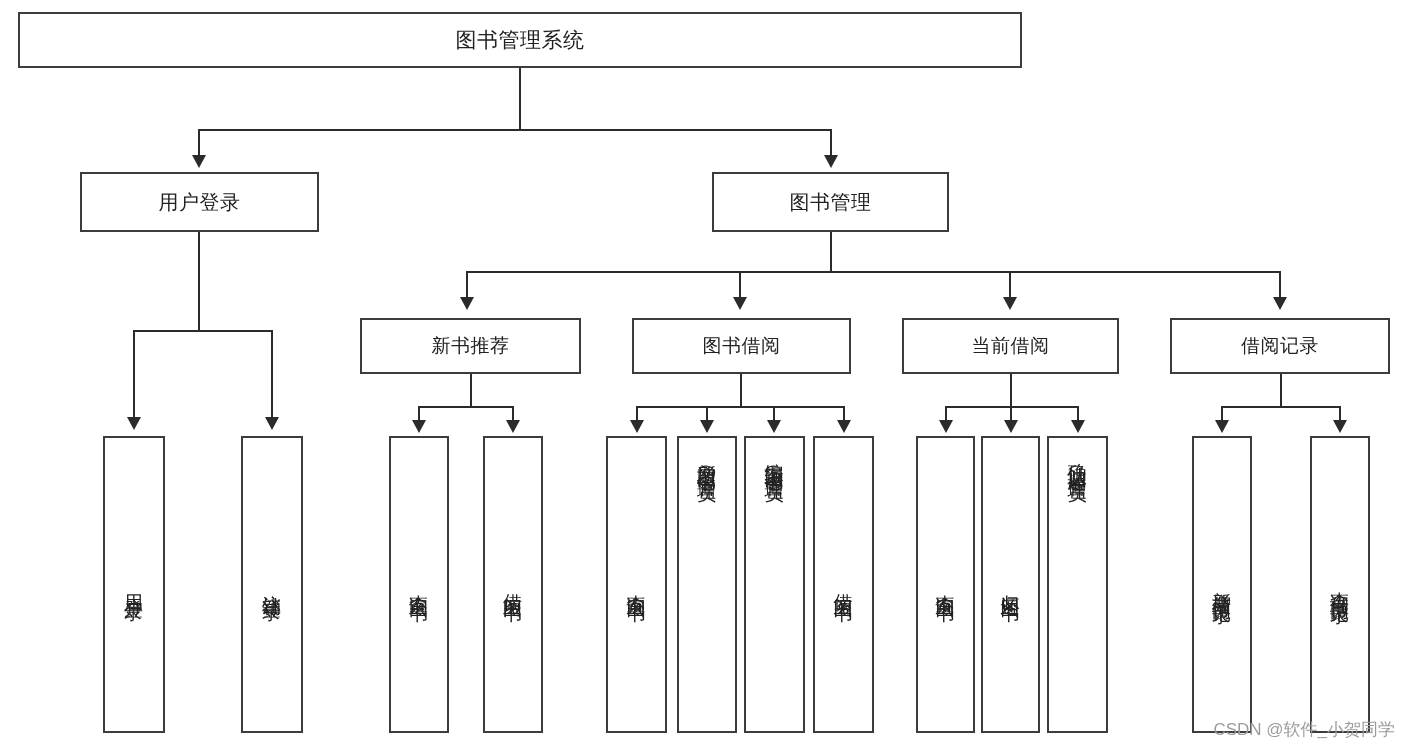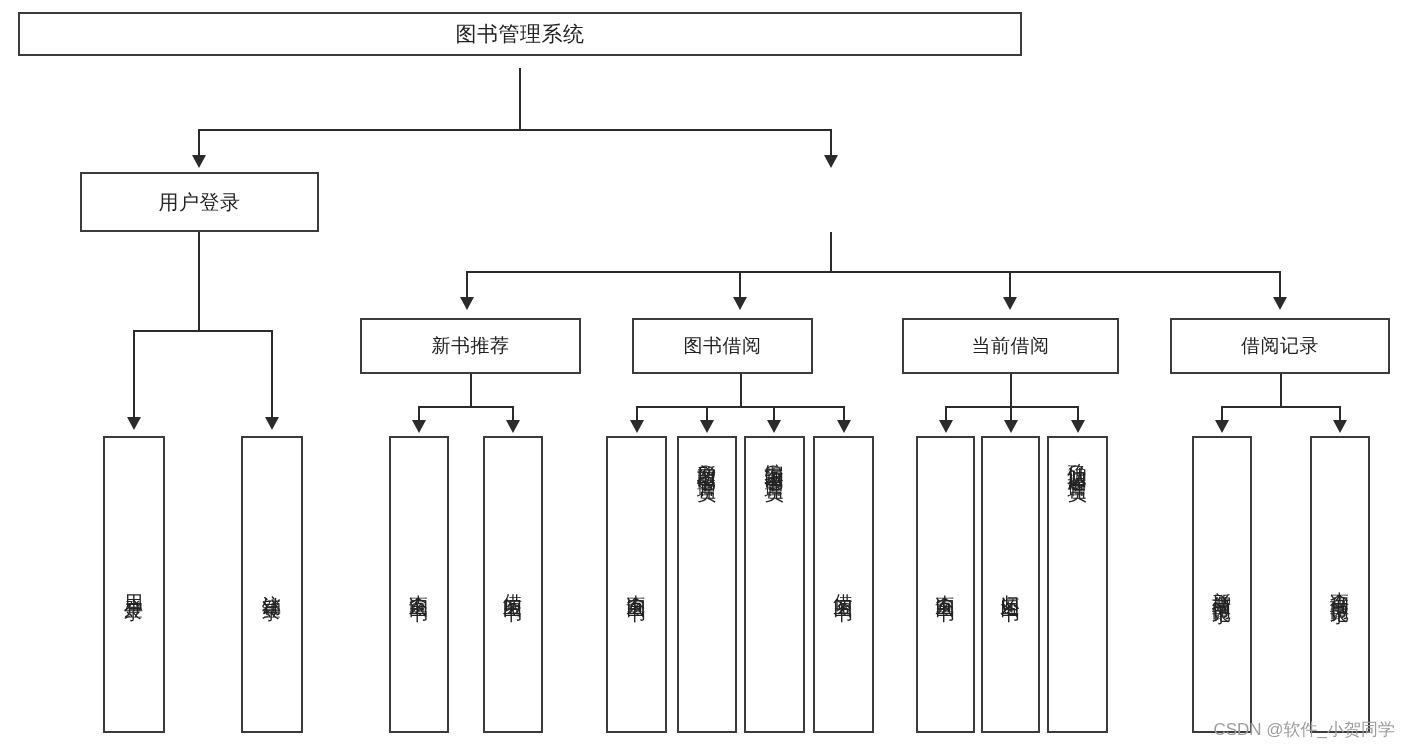--- a/index.html
+++ b/index.html
@@ -82,35 +82,38 @@
     color: #9c9c9c;
     white-space: nowrap;
     user-select: none;
   }
 </style>
 </head>
 <body>
 
 <div id="canvas">
 
-  <div class="node root" style="left:18px; top:12px; width:1004px; height:44px;">
+  <div class="node root" style="left:18px; top:12px; width:1004px; height:56px;">
     <span>图书管理系统</span>
   </div>
 
   <div class="line-v" style="left:519px; top:68px; height:62px;"></div>
 
   <div class="line-h" style="left:198px; top:129px; width:634px;"></div>
 
   <div class="line-v" style="left:198px; top:129px; height:28px;"></div>
   <div class="arrow" style="left:192px; top:155px;"></div>
   <div class="line-v" style="left:830px; top:129px; height:28px;"></div>
   <div class="arrow" style="left:824px; top:155px;"></div>
 
   <div class="node level2" style="left:80px; top:172px; width:239px; height:60px;">
     <span>用户登录</span>
+  </div>
+  <div class="node level2" style="left:712px; top:172px; width:237px; height:60px;">
+    <span>图书管理</span>
   </div>
 
   <div class="line-v" style="left:198px; top:232px; height:99px;"></div>
   <div class="line-h" style="left:133px; top:330px; width:139px;"></div>
   <div class="line-v" style="left:133px; top:330px; height:89px;"></div>
   <div class="arrow" style="left:127px; top:417px;"></div>
   <div class="line-v" style="left:271px; top:330px; height:89px;"></div>
   <div class="arrow" style="left:265px; top:417px;"></div>
 
   <div class="line-v" style="left:830px; top:232px; height:40px;"></div>
@@ -120,21 +123,21 @@
   <div class="line-v" style="left:739px; top:271px; height:28px;"></div>
   <div class="arrow" style="left:733px; top:297px;"></div>
   <div class="line-v" style="left:1009px; top:271px; height:28px;"></div>
   <div class="arrow" style="left:1003px; top:297px;"></div>
   <div class="line-v" style="left:1279px; top:271px; height:28px;"></div>
   <div class="arrow" style="left:1273px; top:297px;"></div>
 
   <div class="node level3" style="left:360px; top:318px; width:221px; height:56px;align-items:center;">
     <span>新书推荐</span>
   </div>
-  <div class="node level3" style="left:632px; top:318px; width:181px; height:56px;">
+  <div class="node level3" style="left:632px; top:318px; width:219px; height:56px;">
     <span>图书借阅</span>
   </div>
   <div class="node level3" style="left:902px; top:318px; width:217px; height:56px;">
     <span>当前借阅</span>
   </div>
   <div class="node level3" style="left:1170px; top:318px; width:220px; height:56px;">
     <span>借阅记录</span>
   </div>
 
   <div class="line-v" style="left:470px; top:374px; height:33px;"></div>

